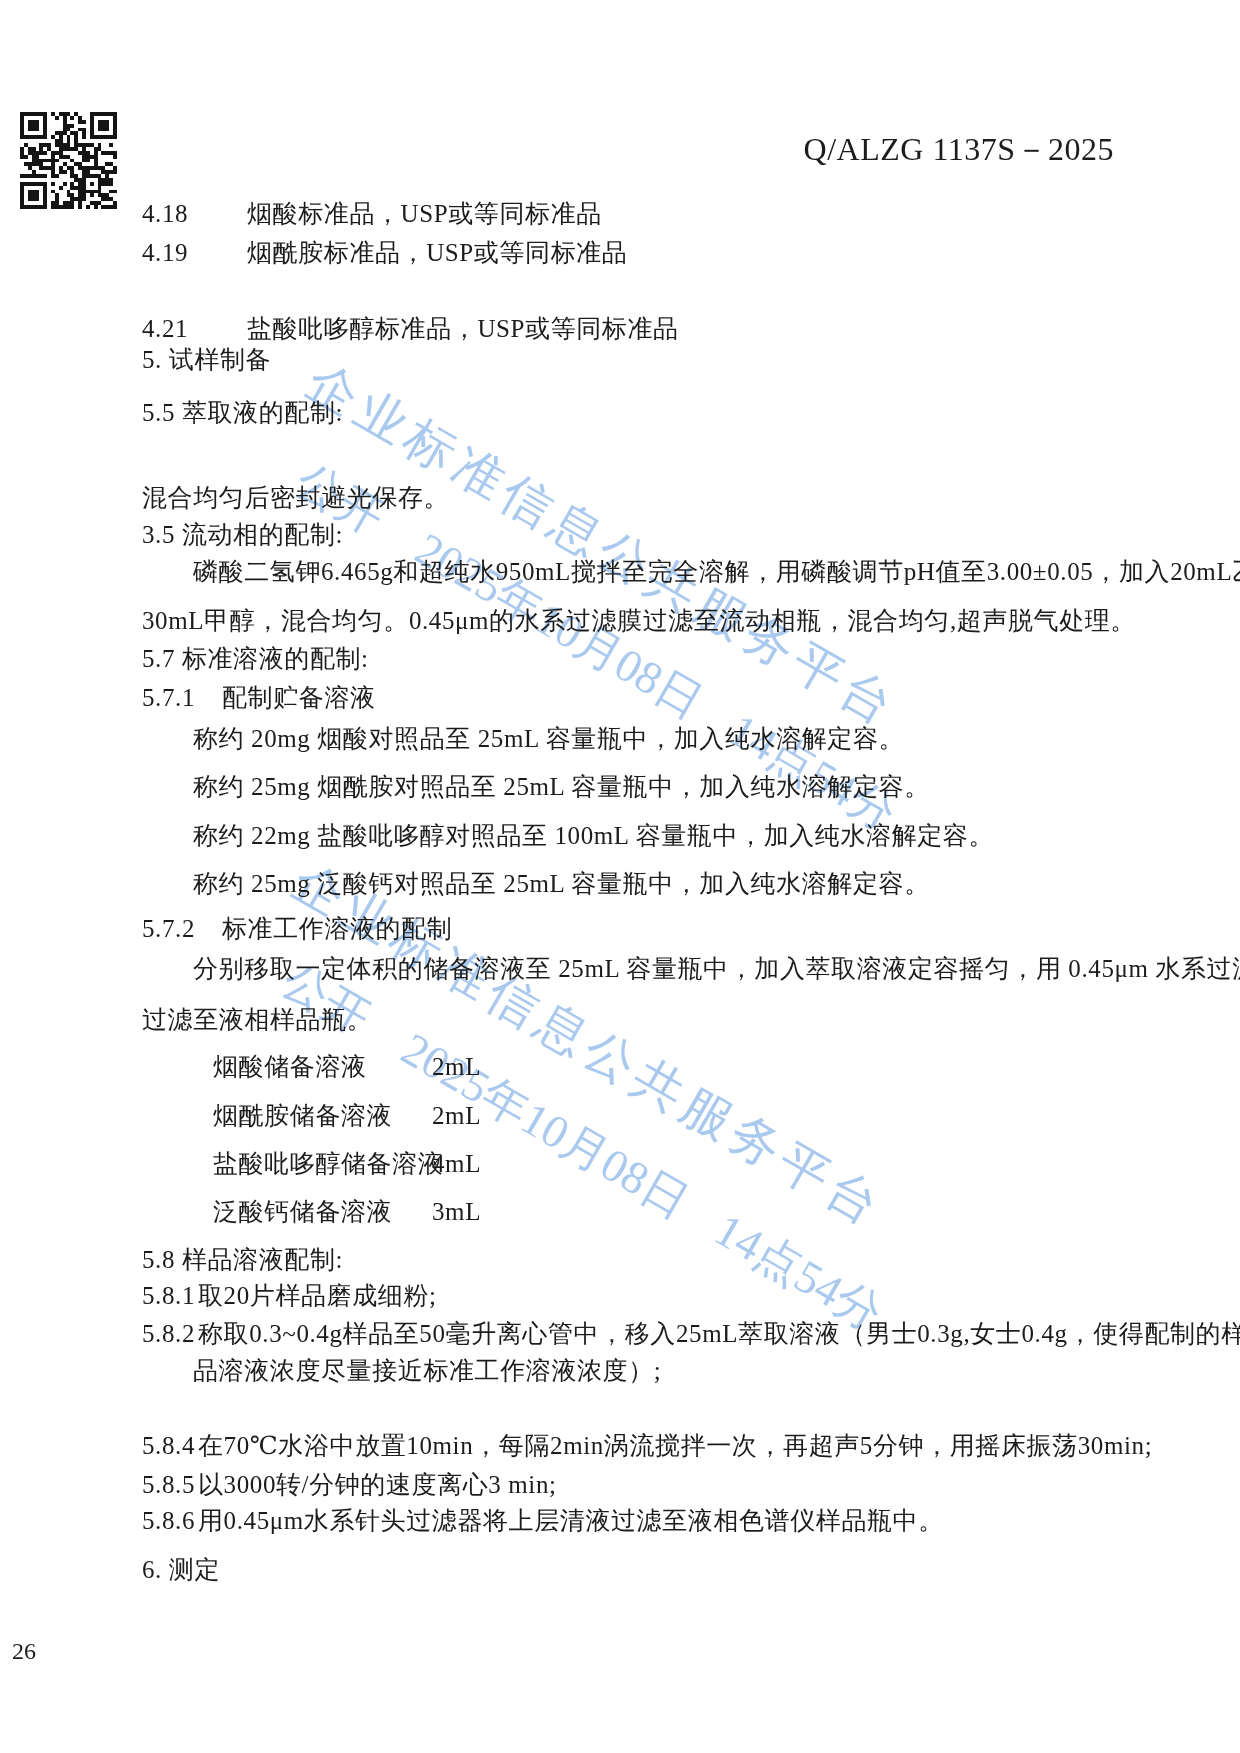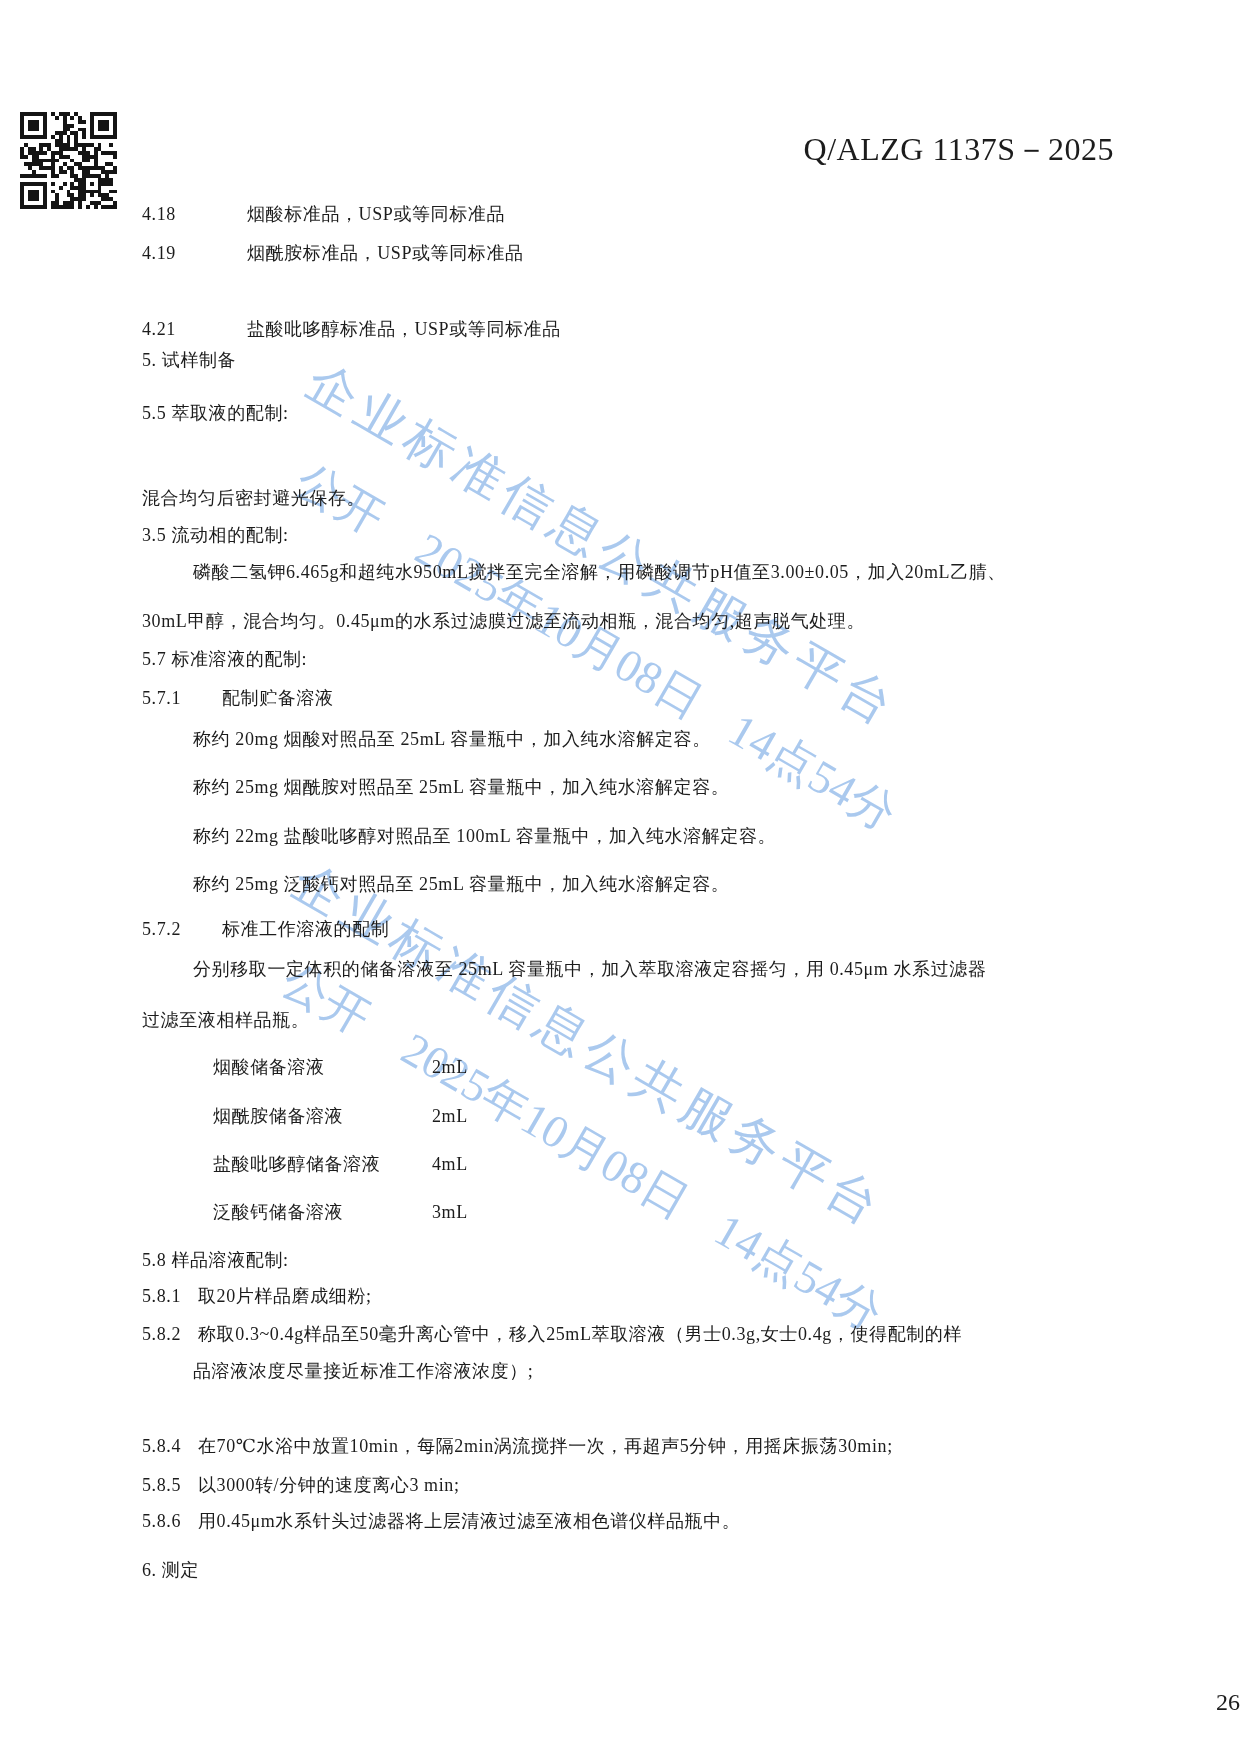--- a/index.html
+++ b/index.html
@@ -41,33 +41,33 @@
   #stamp-b{left:313px;top:850px;}
   
   .qr{position:absolute;left:20px;top:112px;width:97px;height:97px;z-index:2;}
   .header-code{
     position:absolute;top:128px;right:126px;z-index:2;
     font-size:32px;letter-spacing:.5px;
   }
   
   .ln{
     position:absolute;left:142px;z-index:2;
-    font-size:18px;line-height:30px;
+    font-size:25px;line-height:30px;
     white-space:nowrap;
     letter-spacing:.6px;
   }
   .indent{left:193px;}
   .num4{display:inline-block;width:105px;}
   .num7{display:inline-block;width:80px;}
   .num8{display:inline-block;width:52px;margin-right:4px;}
   .stock{left:213px;}
   .stock .lbl{display:inline-block;width:219px;}
   .pageno{
-    position:absolute;left:0;right:0;top:1689px;z-index:2;
-    text-align:right;font-size:24px;
+    position:absolute;left:0;right:0;top:1638px;z-index:2;
+    text-align:left;font-size:24px;padding-left:12px;
   }
 </style>
 </head>
 <body>
 
 <div class="page">
 
   <div class="qr" id="qr"><svg viewBox="0 0 25 25" width="97" height="97" shape-rendering="crispEdges">
         <rect width="25" height="25" fill="#ffffff"></rect>
         <rect x="0" y="0" width="1" height="1" fill="#141414"></rect>

